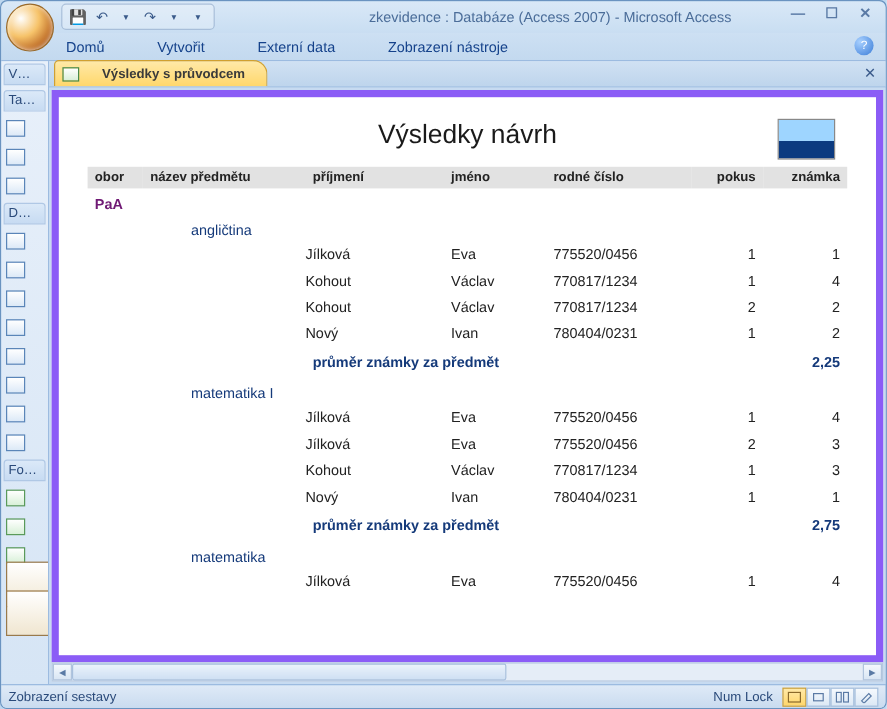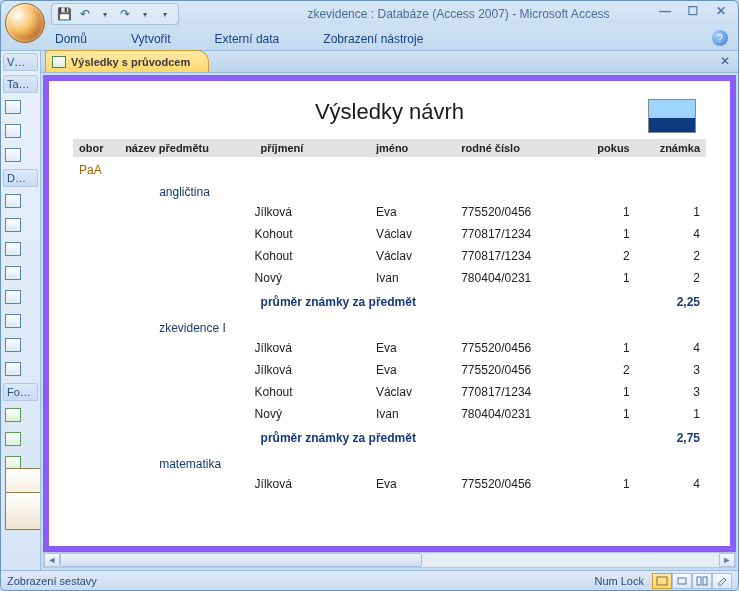--- a/index.html
+++ b/index.html
@@ -26,35 +26,35 @@
   .navpane { width: 40px; background: linear-gradient(#e8f0fa,#d6e5f5); border-right: 1px solid #9cbbe0; display: flex; flex-direction: column; gap: 4px; padding-top: 2px; overflow: hidden; }
   .nav-section-hdr { height: 18px; background: linear-gradient(#dbe9f8,#c7dbf2); border: 1px solid #b0c8e5; border-radius: 3px 3px 0 0; margin: 0 2px; color: #2a4a7a; font-size: 11px; padding-left: 3px; display: flex; align-items: center; }
   .nav-obj { height: 20px; margin: 0 2px; display: flex; align-items: center; }
   .nav-obj .ico { width: 16px; height: 14px; border: 1px solid #5a85b8; background: linear-gradient(#fff,#dce9f7); margin-left: 2px; }
   .nav-obj .ico.form { border-color: #5a9a5a; background: linear-gradient(#fff,#d8f0d8); }
   .nav-obj .ico.report { border-color: #9a7a4a; background: linear-gradient(#fff,#f0e6d0); }
 
   
   .docarea { flex: 1; display: flex; flex-direction: column; background: #c7dbf1; }
   .doc-tabbar { height: 22px; background: linear-gradient(#d0e1f3,#bed5ec); border-bottom: 1px solid #9cbbe0; display: flex; align-items: flex-end; position: relative; }
-  .doc-tab { height: 22px; background: linear-gradient(#ffe9a8,#ffd76b); border: 1px solid #d0a030; border-bottom: none; border-radius: 4px 12px 0 0; padding: 0 18px 0 6px; display: flex; align-items: center; gap: 5px; margin-left: 4px; font-size: 11px; color: #3a3a3a; font-weight: bold; }
+  .doc-tab { height: 22px; background: linear-gradient(#ffe9a8,#ffd76b); border: 1px solid #d0a030; border-bottom: none; border-radius: 4px 12px 0 0; padding: 0 18px 0 6px; display: flex; align-items: center; gap: 19px; margin-left: 4px; font-size: 11px; color: #3a3a3a; font-weight: bold; }
   .doc-tab .rep-ico { width: 14px; height: 12px; background: linear-gradient(#fff,#d8efd8); border: 1px solid #4a8a4a; }
   .doc-close { position: absolute; right: 6px; top: 3px; width: 14px; height: 14px; display: flex; align-items: center; justify-content: center; color: #3a5a8a; cursor: pointer; font-size: 12px; }
 
   .report-wrap { flex: 1; background: #c7dbf1; padding: 2px; overflow: hidden; position: relative; }
   .report-scroll { position: absolute; inset: 2px 2px 18px 2px; overflow: hidden; background: #fff; border: 6px solid #8b5cf6; }
   .report { padding: 18px 24px; color: #222; }
   .report-header { display: flex; align-items: center; justify-content: center; position: relative; margin-bottom: 14px; }
   .report-title { font-size: 22px; color: #1a1a1a; text-align: center; flex:1; }
   .report-logo { width: 48px; height: 34px; background: linear-gradient(#9ed5ff 0%, #9ed5ff 55%, #0b3a80 55%, #0b3a80 100%); border: 1px solid #888; position: absolute; right: 10px; top: 0; }
 
   table.rep { width: 100%; border-collapse: collapse; font-size: 12px; }
   table.rep th { text-align: left; font-weight: bold; background: #e2e2e2; padding: 3px 6px; font-size: 11px; color: #222; }
   table.rep th.right, table.rep td.right { text-align: right; }
-  table.rep .group1 td { color: #a16207; font-weight: normal; padding: 6px 6px 2px; }
+  table.rep .group1 td { color: #701a75; font-weight: bold; padding: 6px 6px 2px; }
   table.rep .group2 td { color: #153a7a; font-weight: normal; padding: 6px 6px 2px 40px; }
   table.rep .row td { padding: 4px 6px; }
   table.rep .row td.surname { padding-left: 0; margin-left: 28px; }
   table.rep .avg td { color: #153a7a; font-weight: bold; padding: 6px 6px; }
   table.rep .avg td.lab { text-align: left; }
   col.obor{width:38px} col.nazev{width:135px} col.prij{width:115px} col.jm{width:85px} col.rc{width:120px} col.pokus{width:60px} col.znam{width:70px}
 
   
   .hscroll { position: absolute; left: 2px; right: 2px; bottom: 2px; height: 16px; background: #e5edf7; border: 1px solid #b6c9e0; display: flex; align-items: center; }
   .hscroll .arrow { width: 16px; height: 14px; background: linear-gradient(#f5f9fd,#d9e6f4); border: 1px solid #b0c4dd; display:flex;align-items:center;justify-content:center;color:#5a7aa5;font-size:9px; cursor: pointer;}
@@ -237,21 +237,21 @@
                 </tr>
                 <tr class="avg">
                   <td></td>
                   <td></td>
                   <td colspan="3" class="lab">průměr známky za předmět</td>
                   <td></td>
                   <td class="right">2,25</td>
                 </tr>
                 <tr class="group2">
                   <td></td>
-                  <td colspan="6">zkevidence I</td>
+                  <td colspan="6">matematika I</td>
                 </tr>
                 <tr class="row">
                   <td></td>
                   <td></td>
                   <td class="surname">Jílková</td>
                   <td>Eva</td>
                   <td>775520/0456</td>
                   <td class="right">1</td>
                   <td class="right">4</td>
                 </tr>

